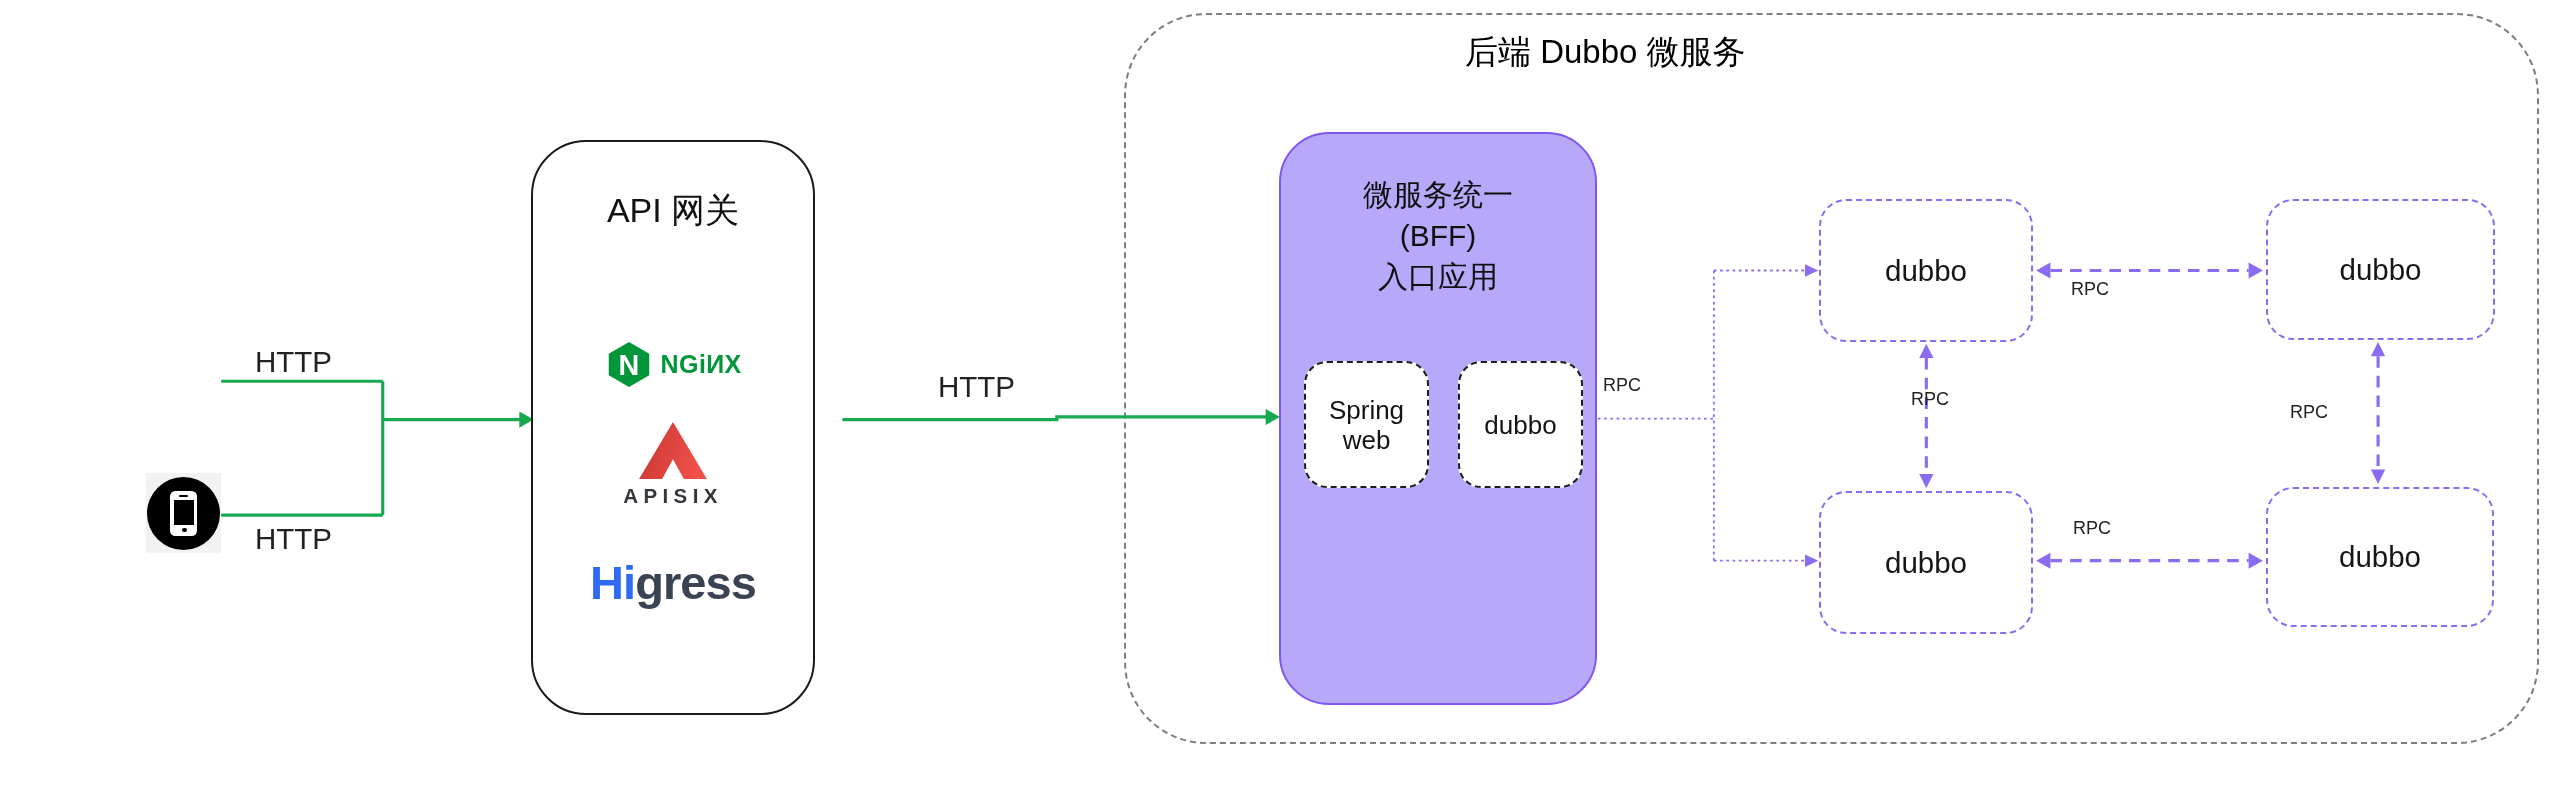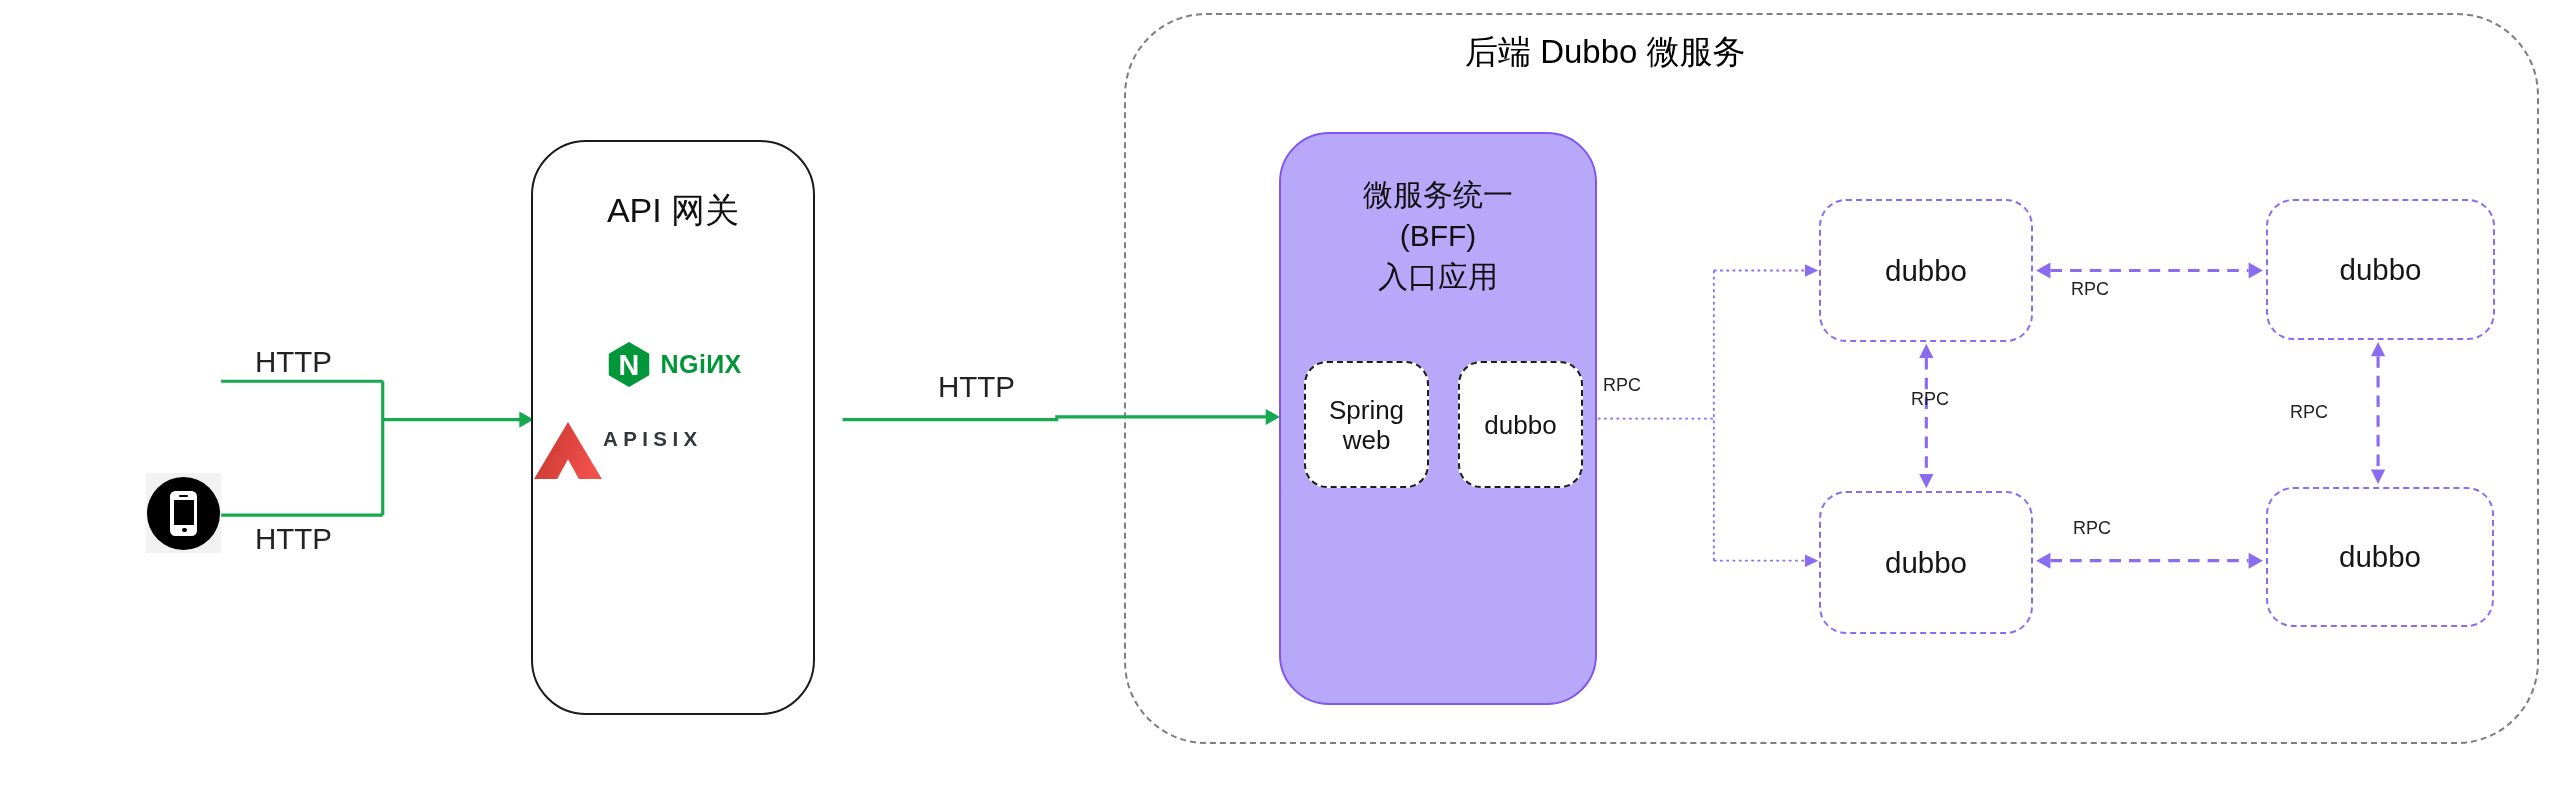--- a/index.html
+++ b/index.html
@@ -32,22 +32,22 @@
   .rpc-label { position:absolute; width:89px; font-size:18px; font-weight:400;
     color:var(--ink); z-index:3; }
 
   
   .api-box { position:absolute; left:531px; top:140px; width:284px; height:575px; background:#fff;
     border:2.2px solid var(--box-border); border-radius:55px; z-index:2; }
   .api-title { margin-top:46px; text-align:center; font-size:34px; color:#111; }
   .nginx-row { position:absolute; left:0; top:200px; width:100%; display:flex; justify-content:center;
     align-items:center; gap:6.3px; }
   .nginx-word { font-size:25px; font-weight:800; color:var(--nginx-green); letter-spacing:0.4px; }
-  .apisix-block { position:absolute; left:0; top:280px; width:100%; display:flex; flex-direction:row;
-    align-items:flex-start; }
+  .apisix-block { position:absolute; left:0; top:280px; width:100%; display:flex; flex-direction:column;
+    align-items:center; }
   .apisix-word { margin-top:4.5px; font-size:20.5px; font-weight:700; letter-spacing:5.4px; color:var(--apisix-ink); }
   .higress-block { position:absolute; left:0; top:413px; width:100%; text-align:center;
     font-size:47px; font-weight:800; letter-spacing:-0.9px; }
   .higress-head { color:var(--higress-blue); }
   .higress-tail { color:var(--higress-ink); }
 
   
   .backend-box { position:absolute; left:1124px; top:13.4px; width:1415px; height:731px;
     border:2.7px dashed var(--gray-dash); border-radius:82px; z-index:0; }
   .backend-title { position:absolute; left:1465px; top:30px; width:581px; text-align:left;
@@ -151,20 +151,23 @@
           <linearGradient id="apx" x1="0" y1="0" x2="1" y2="0.3">
             <stop offset="0" stop-color="#c6352f"></stop>
             <stop offset="1" stop-color="#f0504a"></stop>
           </linearGradient>
         </defs>
         <path d="M50,0 L100,84 H66 L50,55 L34,84 H0 Z" fill="url(#apx)"></path>
       </svg>
       <span class="apisix-word">APISIX</span>
     </div>
 
+    <div class="higress-block">
+      <span class="higress-head">Hi</span><span class="higress-tail">gress</span>
+    </div>
   </div>
 
   <div class="backend-box"></div>
   <div class="backend-title">后端 Dubbo 微服务</div>
 
   <div class="bff-box">
     <div class="bff-title">
       <div>微服务统一</div>
       <div>(BFF)</div>
       <div>入口应用</div>

